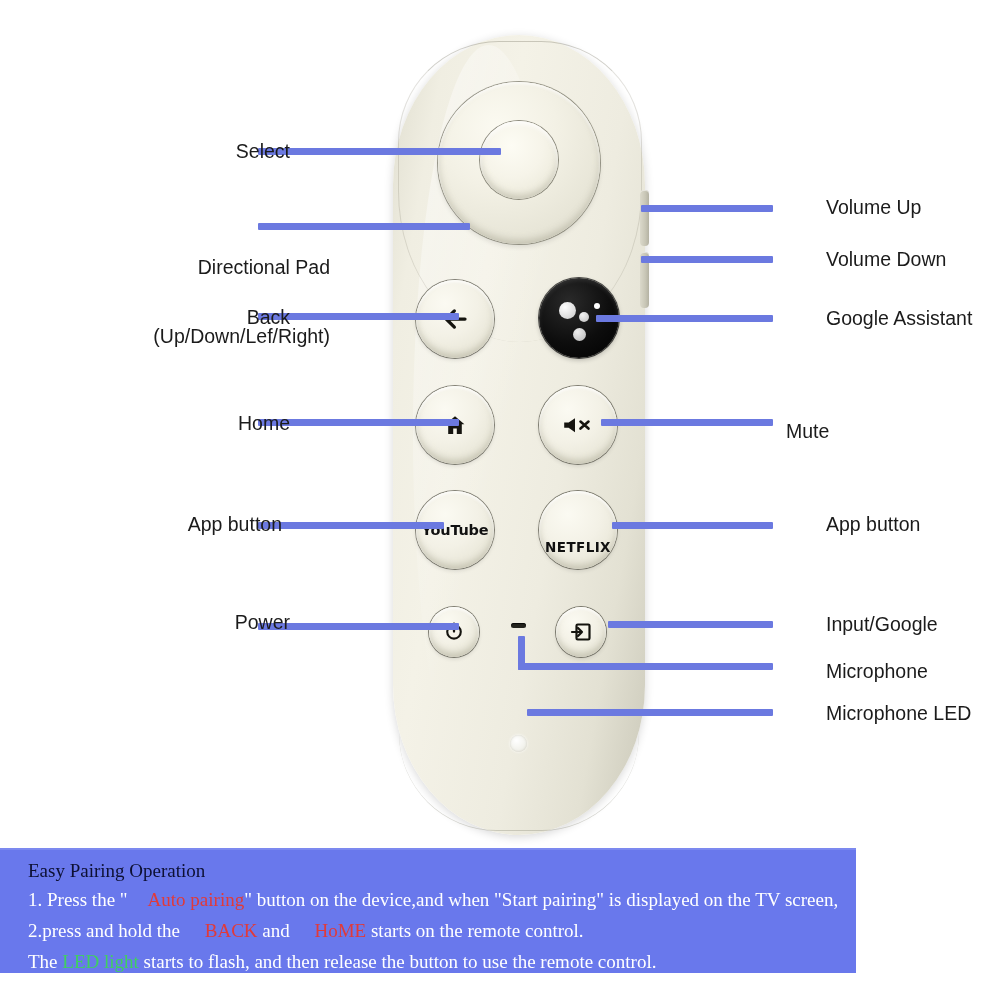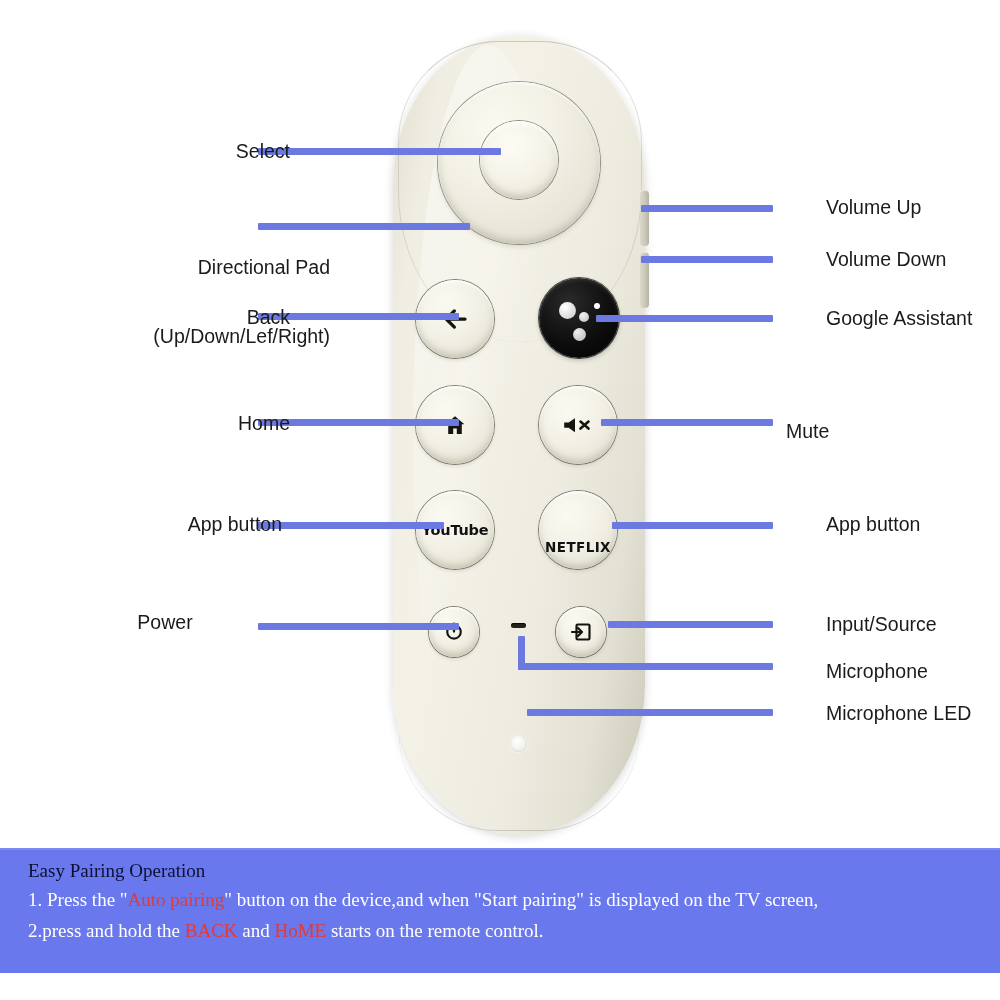--- a/index.html
+++ b/index.html
@@ -161,40 +161,40 @@
     white-space:pre;
     padding-left:40px;
   }
   .label.right{text-align:left;}
   .label.left{text-align:right;}
 
   
   .banner{
     position:absolute;
     left:0;top:848px;
-    width:1000px;height:125px;
+    width:856px;height:125px;
     background:#6978ec;
     border-top:2px solid #7c89ef;
     box-sizing:border-box;
     padding:7px 24px 0 28px;
     font-family:"Liberation Serif", serif;
   }
   .banner .line{
     color:#ffffff;
     font-size:19px;
     line-height:31px;
     white-space:nowrap;
   }
   .banner .title{
     color:#0d1033;
     font-size:19px;
     line-height:27px;
     font-weight:400;
   }
-  .hl-red{color:#e03a3a;}
+  .hl-red{color:#e03a3a;margin-left:20px;}
   .hl-green{color:#3fd060;}
 </style>
 </head>
 <body>
 
 <div id="stage">
 
   <div class="remote-body">
     <div class="body-highlight"></div>
     <div class="top-rim"></div>
@@ -287,40 +287,41 @@
     <div>Directional Pad</div>
     <div>(Up/Down/Lef/Right)</div>
   </div>
 
   <div class="label left" style="left:0;top:306px;width:250px;">Back</div>
 
   <div class="label left" style="left:0;top:412px;width:250px;">Home</div>
 
   <div class="label left" style="left:0;top:513px;width:242px;">App button</div>
 
-  <div class="label left" style="left:0;top:611px;width:250px;text-align:center;">Power</div>
+  <div class="label left" style="left:0;top:611px;width:250px;">Power</div>
 
   <div class="label right" style="left:786px;top:196px;">Volume Up</div>
 
   <div class="label right" style="left:786px;top:248px;">Volume Down</div>
 
   <div class="label right" style="left:786px;top:307px;">Google Assistant</div>
 
   <div class="label right" style="left:746px;top:412px;margin-top:8px;">Mute</div>
 
   <div class="label right" style="left:786px;top:513px;">App button</div>
 
-  <div class="label right" style="left:786px;top:613px;">Input/Source</div>
+  <div class="label right" style="left:786px;top:613px;">Input/Google</div>
 
   <div class="label right" style="left:786px;top:660px;">Microphone</div>
 
   <div class="label right" style="left:786px;top:702px;">Microphone LED</div>
 
   <div class="banner">
     <div class="title">Easy Pairing Operation</div>
 
     <div class="line"><span>1. Press the "</span><span class="hl-red">Auto pairing</span><span>" button on the device,and when "Start pairing" is displayed on the TV screen,</span></div>
 
     <div class="line"><span>2.press and hold the </span><span class="hl-red">BACK</span><span> and </span><span class="hl-red">HoME</span><span> starts on the remote control.</span></div>
 
+    <div class="line"><span>The </span><span class="hl-green">LED light</span><span> starts to flash, and then release the button to use the remote control.</span></div>
   </div>
 
 </div>
 
 </body></html>

